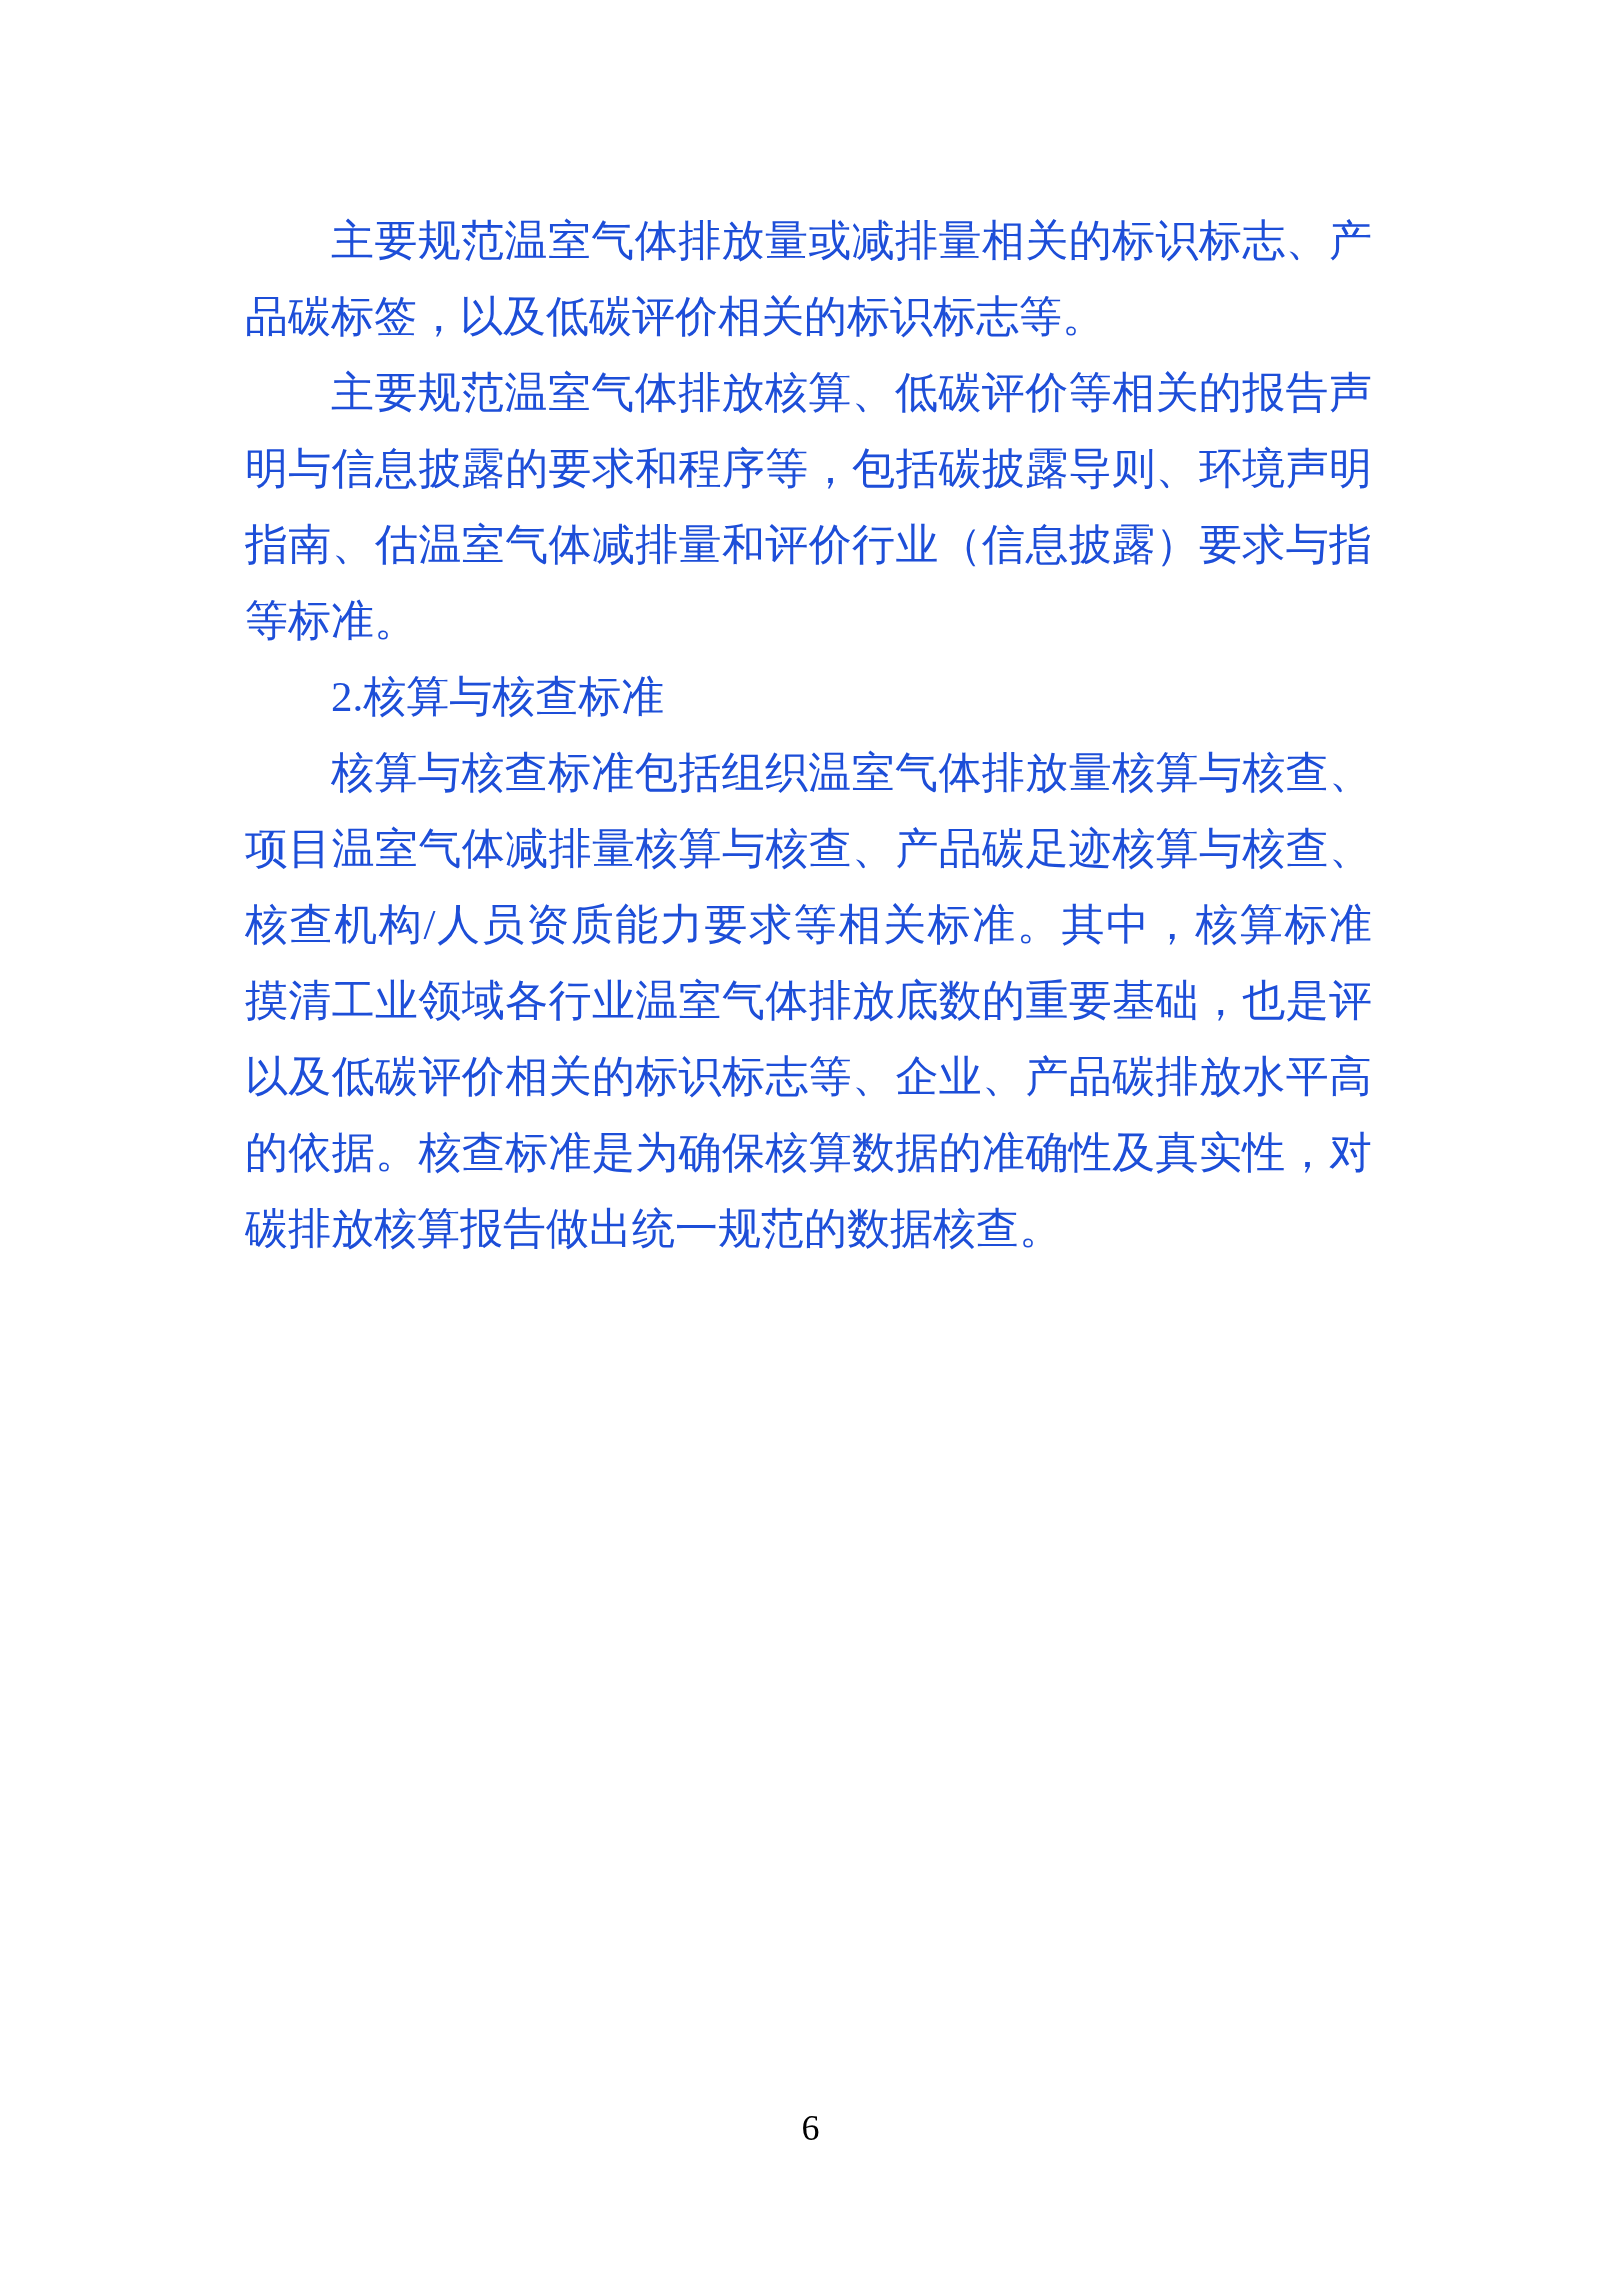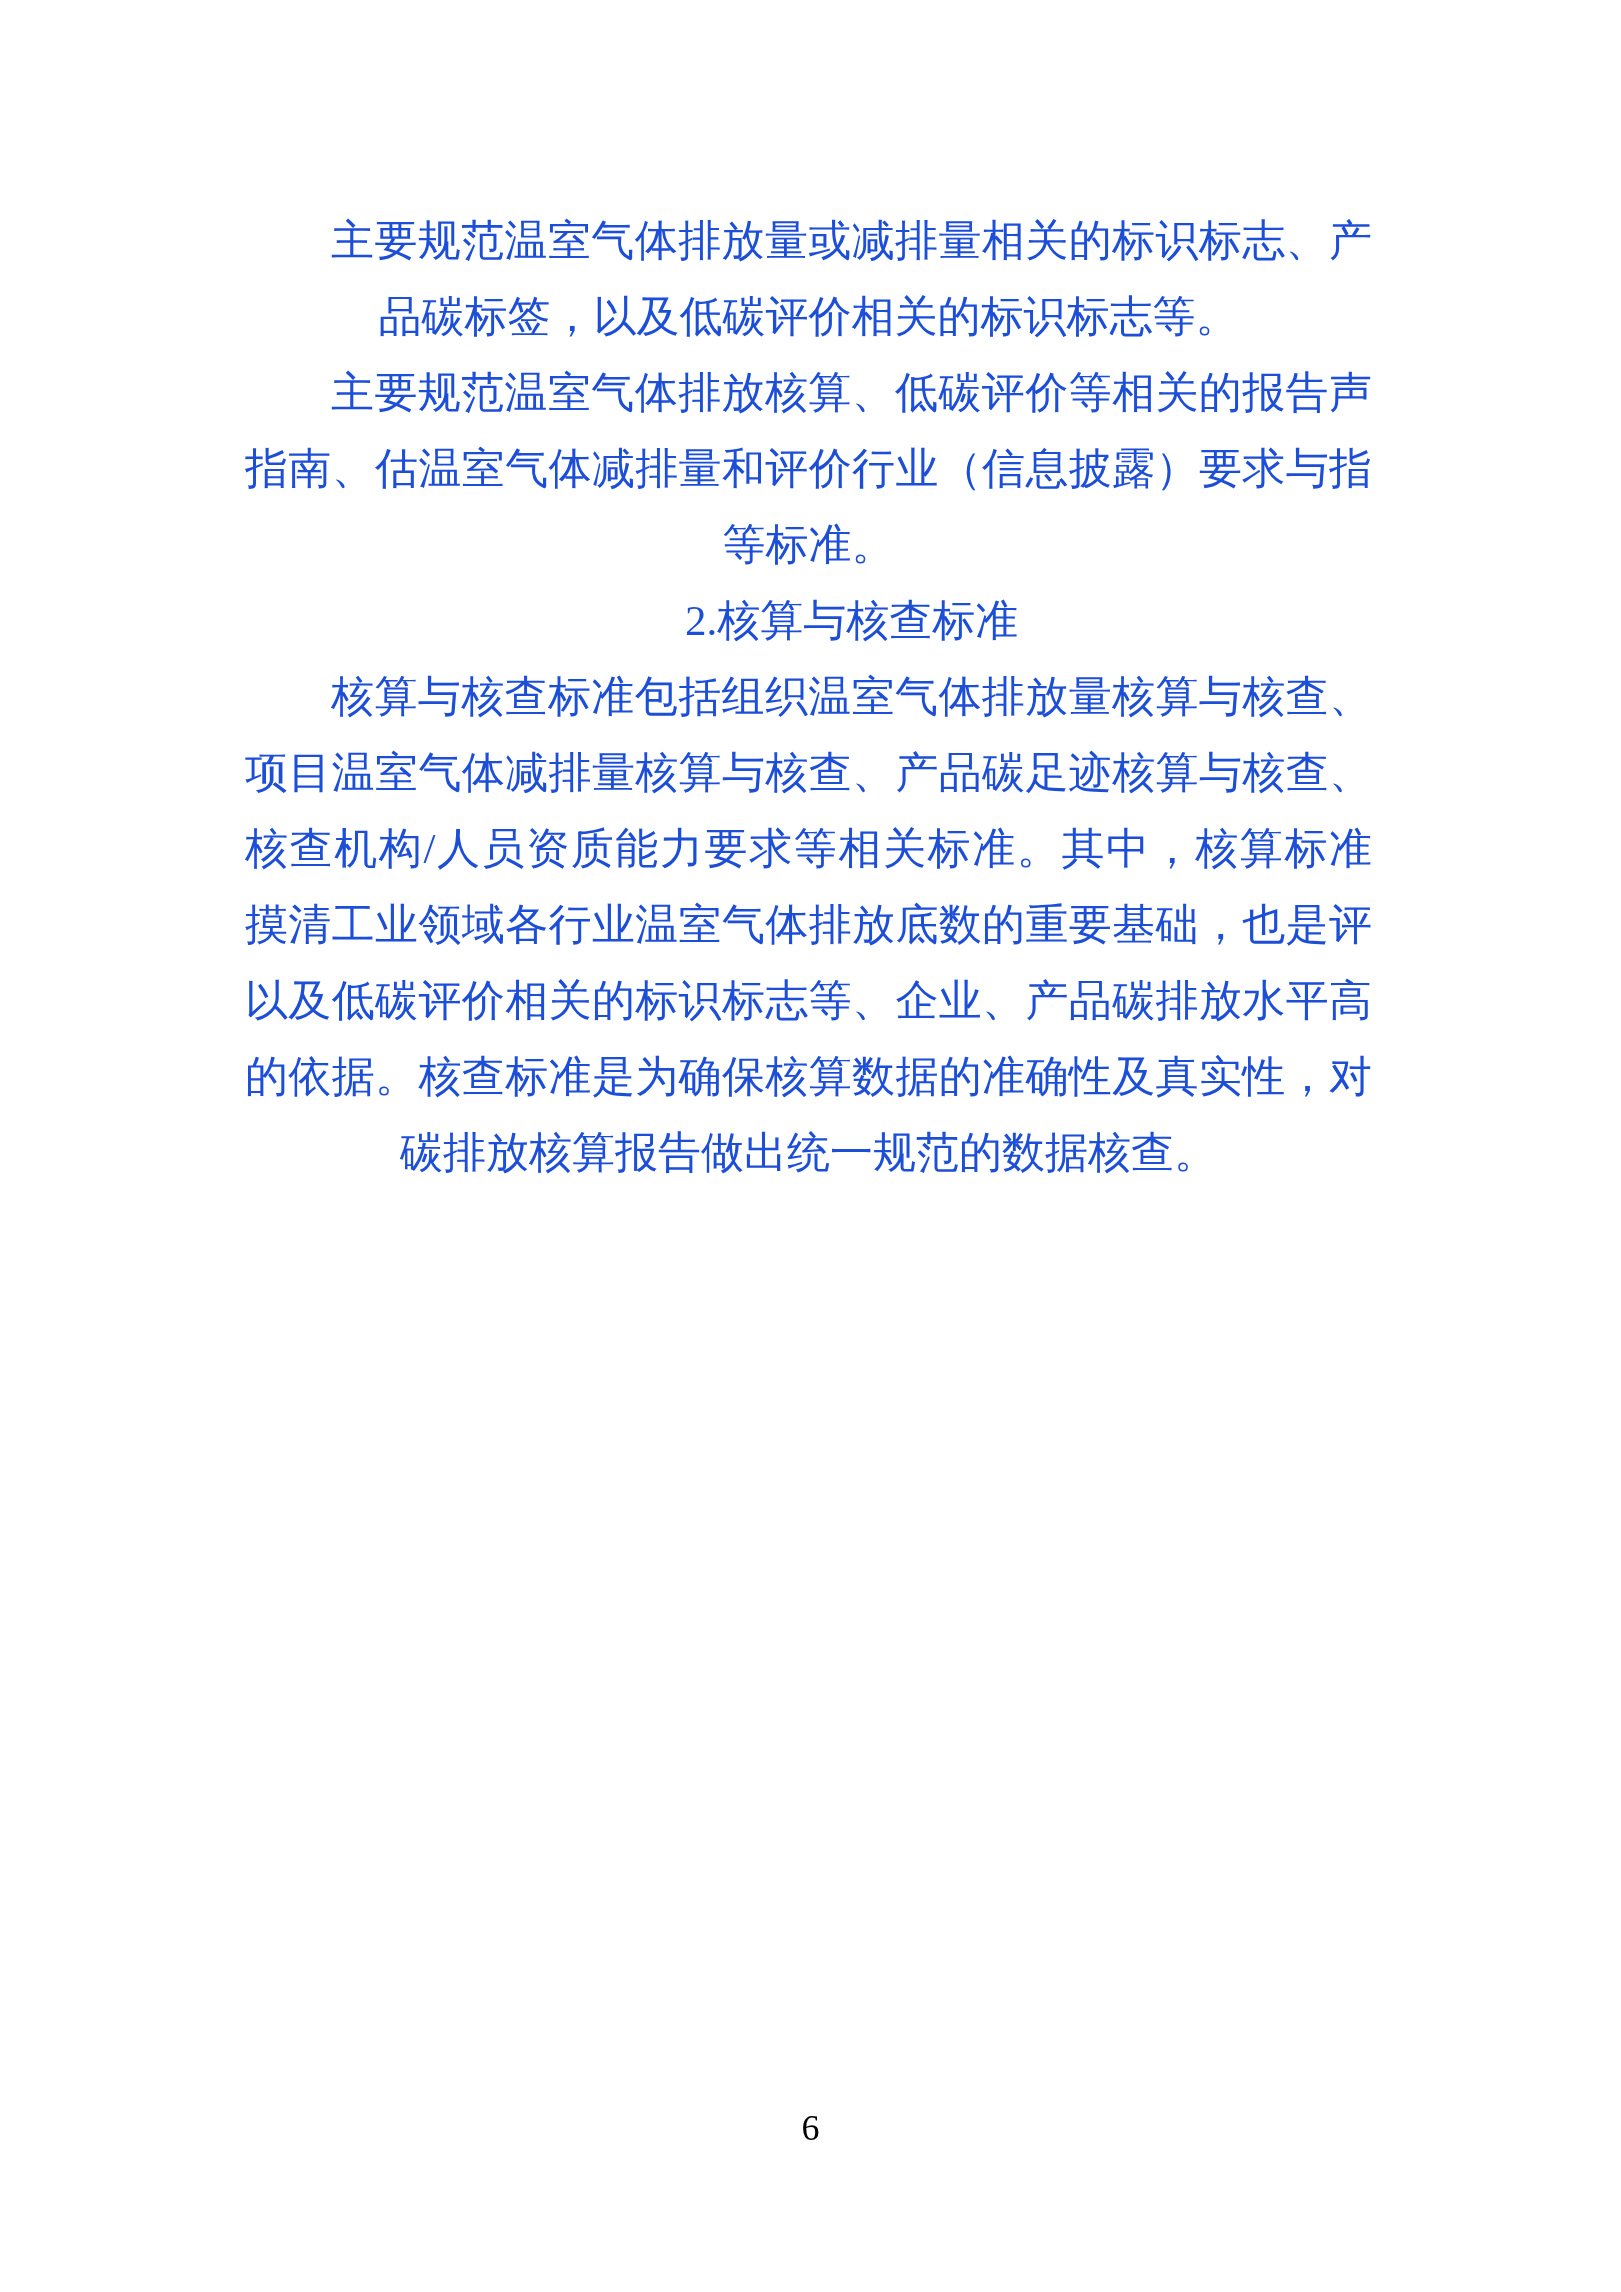--- a/index.html
+++ b/index.html
@@ -26,21 +26,21 @@
     width: 1127px;
     color: #1d4ed8;
     font-size: 43px;
   }
   .line {
     margin: 0;
     height: 76px;
     line-height: 76px;
     overflow: hidden;
     white-space: nowrap;
-    text-align: center;
+    text-align: left;
   }
   .line.stretch {
     white-space: normal;
     text-align: justify;
     text-align-last: justify;
   }
   .line.indent {
     text-indent: 86px; 
   }
   .footer {
@@ -56,20 +56,21 @@
 </style>
 </head>
 <body>
 
 <div class="page">
 
   <main class="body-text">
     <p class="line indent stretch">主要规范温室气体排放量或减排量相关的标识标志、产</p>
     <p class="line">品碳标签，以及低碳评价相关的标识标志等。</p>
     <p class="line indent stretch">主要规范温室气体排放核算、低碳评价等相关的报告声</p>
+    <p class="line stretch">明与信息披露的要求和程序等，包括碳披露导则、环境声明</p>
     <p class="line stretch">指南、估温室气体减排量和评价行业（信息披露）要求与指南</p>
     <p class="line">等标准。</p>
     <p class="line indent">2.核算与核查标准</p>
     <p class="line indent stretch">核算与核查标准包括组织温室气体排放量核算与核查、</p>
     <p class="line stretch">项目温室气体减排量核算与核查、产品碳足迹核算与核查、</p>
     <p class="line stretch">核查机构/人员资质能力要求等相关标准。其中，核算标准是</p>
     <p class="line stretch">摸清工业领域各行业温室气体排放底数的重要基础，也是评</p>
     <p class="line stretch">以及低碳评价相关的标识标志等、企业、产品碳排放水平高低</p>
     <p class="line stretch">的依据。核查标准是为确保核算数据的准确性及真实性，对</p>
     <p class="line">碳排放核算报告做出统一规范的数据核查。</p>

